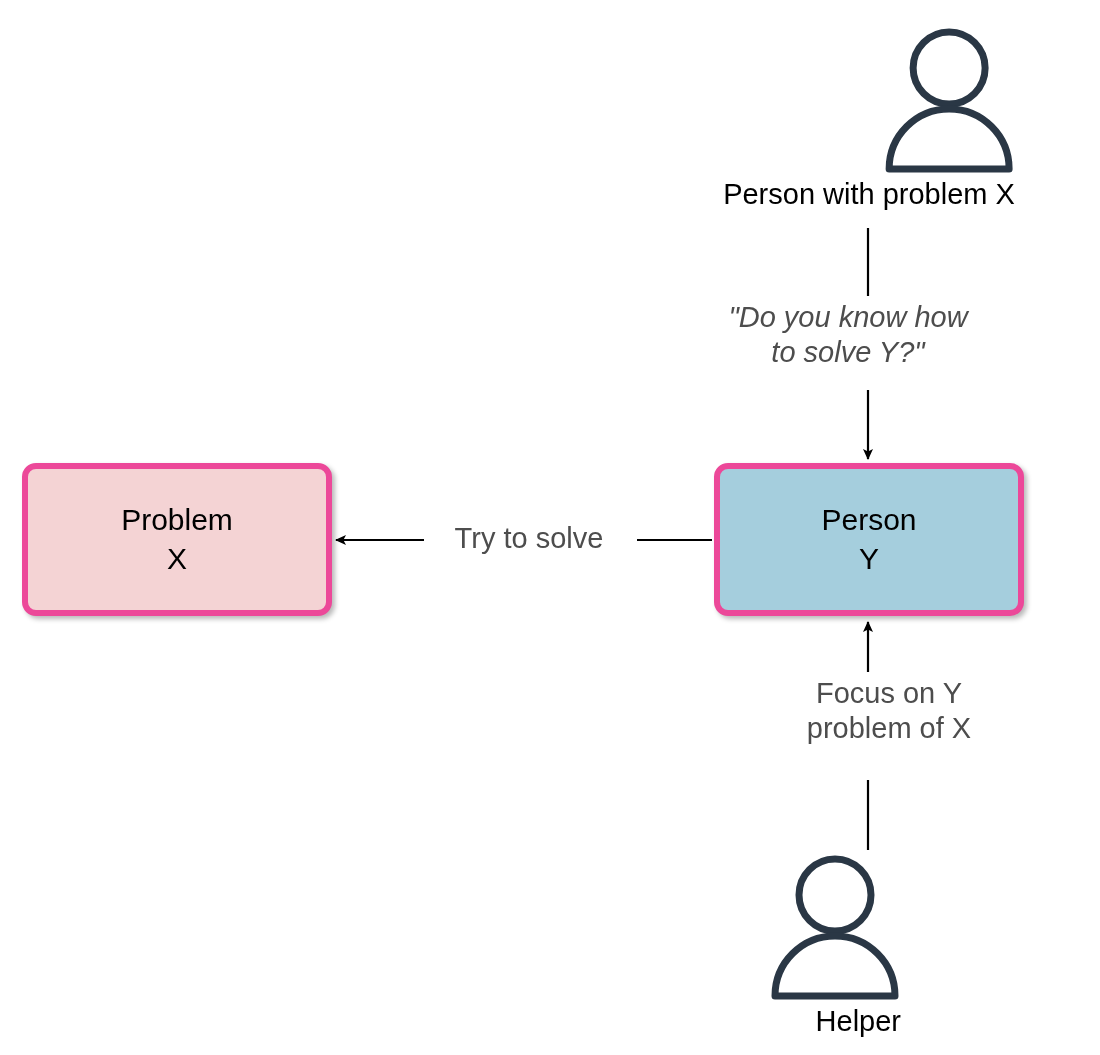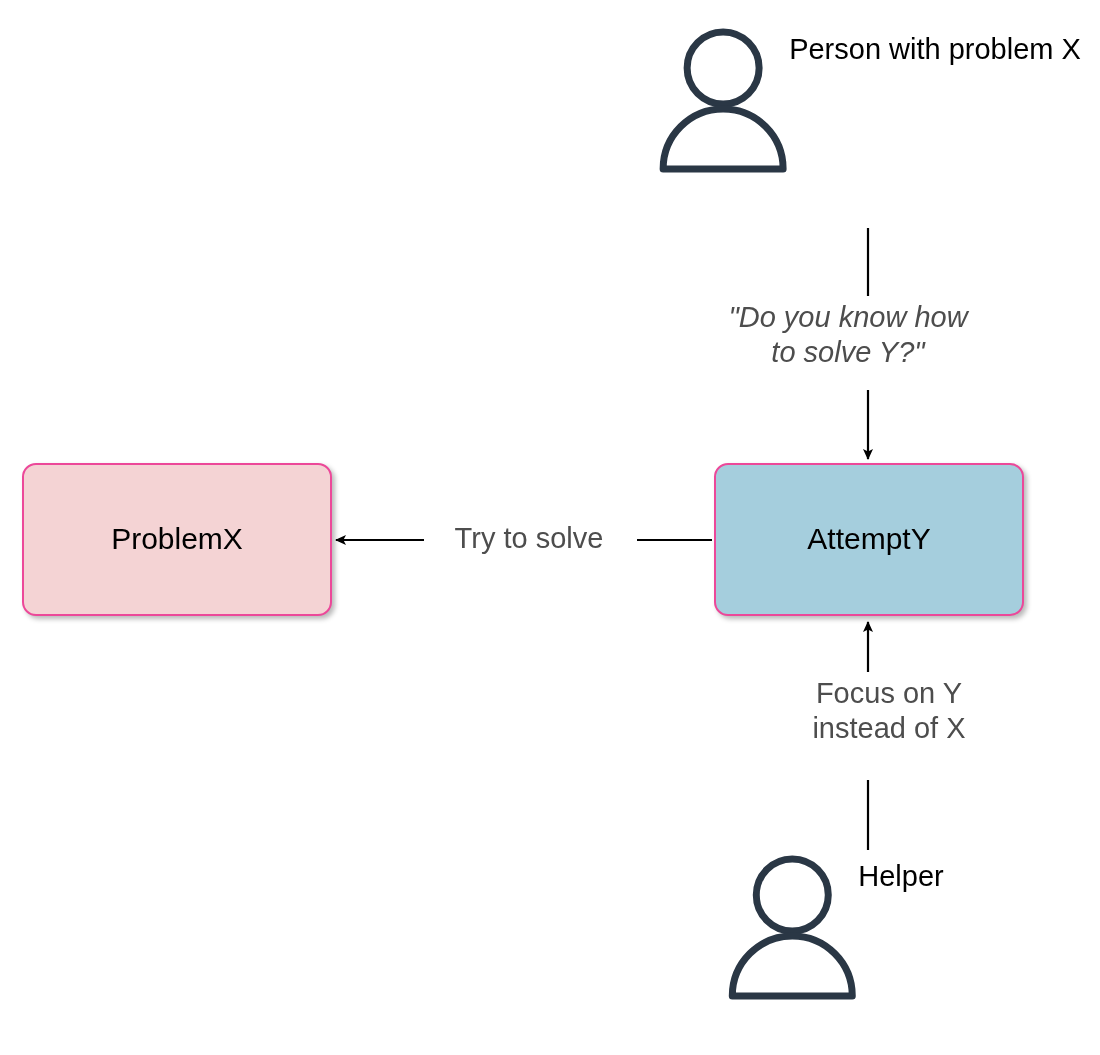--- a/index.html
+++ b/index.html
@@ -25,24 +25,24 @@
     top: 0;
     width: 1100px;
     height: 1055px;
     pointer-events: none;
   }
 
   
   .node-box {
     position: absolute;
     box-sizing: border-box;
-    border: 2px solid #ec4899;
+    border: 6px solid #ec4899;
     border-radius: 14px;
     display: flex;
-    flex-direction: row;
+    flex-direction: column;
     align-items: center;
     justify-content: center;
     color: #000000;
     font-size: 30px;
     line-height: 1.28;
     text-align: center;
     box-shadow: 3px 3px 5px rgba(0,0,0,0.28);
   }
   #problem-box {
     left: 22px;
@@ -57,22 +57,22 @@
     width: 310px;
     height: 153px;
     background: #a5cedd;
   }
   .node-line { display: block; }
 
   
   .actor {
     position: absolute;
     display: flex;
-    flex-direction: row;
-    align-items: flex-start;
+    flex-direction: column;
+    align-items: flex-end;
   }
   .actor-icon { display: block; }
   .actor-label {
     color: #000000;
     font-size: 29px;
     line-height: 1.1;
     white-space: nowrap;
     text-align: center;
     margin-top: 6px;
   }
@@ -147,31 +147,31 @@
     </svg>
     <div class="actor-label">Helper</div>
   </div>
 
   <div class="node-box" id="problem-box">
     <span class="node-line">Problem</span>
     <span class="node-line">X</span>
   </div>
 
   <div class="node-box" id="attempt-box">
-    <span class="node-line">Attempt</span>
+    <span class="node-line">Person</span>
     <span class="node-line">Y</span>
   </div>
 
   <div class="edge-label italic" id="label-ask">
     <span class="edge-label-line">"Do you know how</span>
     <span class="edge-label-line">to solve Y?"</span>
   </div>
 
   <div class="edge-label" id="label-try">
     <span class="edge-label-line">Try to solve</span>
   </div>
 
   <div class="edge-label" id="label-focus">
     <span class="edge-label-line">Focus on Y</span>
-    <span class="edge-label-line">instead of X</span>
+    <span class="edge-label-line">problem of X</span>
   </div>
 
 </div>
 
 </body></html>

